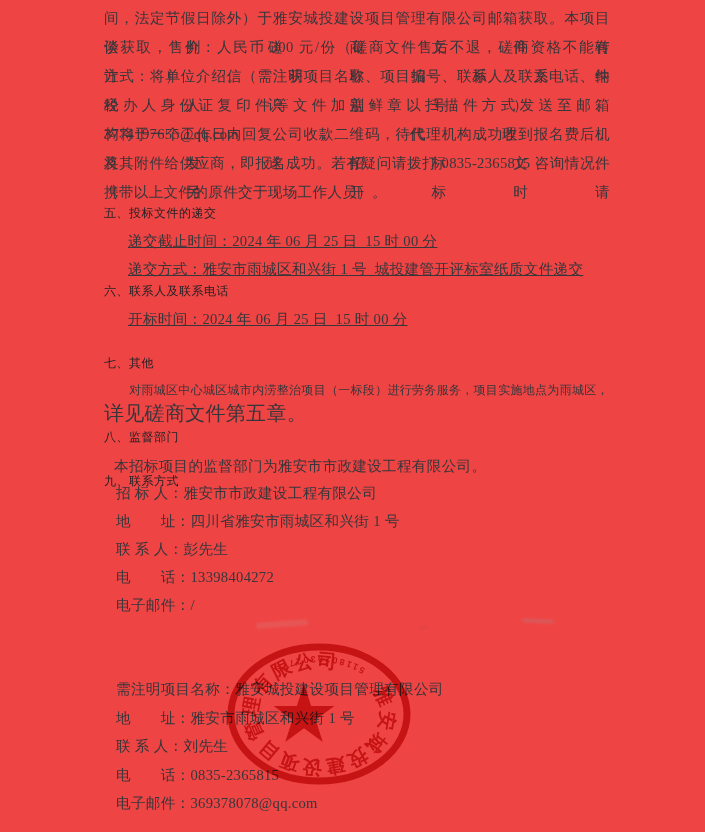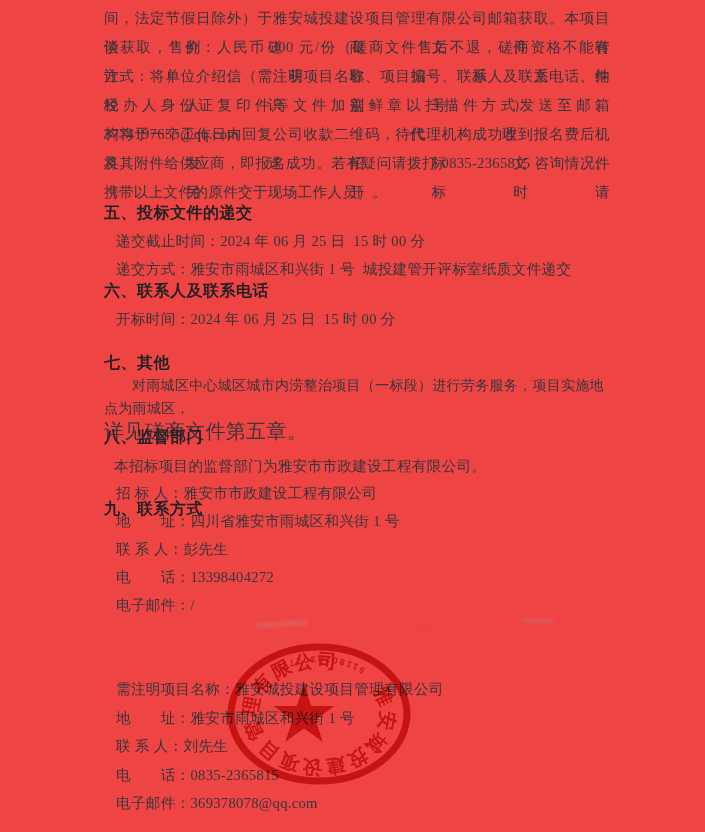--- a/index.html
+++ b/index.html
@@ -20,35 +20,36 @@
     line-height: 29px;
     height: 29px;
     letter-spacing: 0.3px;
     text-align: justify;
     text-align-last: justify;
     white-space: normal;
   }
   .intro-line.last { text-align-last: left; }
   
   .h {
-    font-size: 16px;
-    font-weight: 700;
+    font-size: 12px;
+    font-weight: 400;
     color: #222226;
     line-height: 22px;
     letter-spacing: 0.5px;
   }
   
   .srow {
     font-size: 14.6px;
     line-height: 22px;
-    margin: 6px 0 0 12px;
+    margin: 6px 0 0 24px;
     letter-spacing: 0.3px;
     white-space: pre-wrap;
+    text-decoration: underline;
   }
-  .s7line1 { font-size: 14px; line-height: 23px; text-indent: 2em; letter-spacing: 0.3px; }
+  .s7line1 { font-size: 12px; line-height: 23px; margin-top: 5px; text-indent: 2em; letter-spacing: 0.3px; text-align: center; }
   .s7line2 { font-size: 20px; line-height: 23px; letter-spacing: 0.3px; }
   .s8row   { font-size: 14.6px; line-height: 22px; margin: 7px 0 0 10px; letter-spacing: 0.3px; }
   
   .crow {
     font-size: 14.6px;
     line-height: 28px;
     margin-left: 12px;
     letter-spacing: 0.3px;
     white-space: pre-wrap;
   }
@@ -101,21 +102,21 @@
     <div class="h">七、其他</div>
     <div class="s7line1">对雨城区中心城区城市内涝整治项目（一标段）进行劳务服务，项目实施地点为雨城区，</div>
     <div class="s7line2">详见磋商文件第五章。</div>
   </div>
 
   <div class="abs" style="top:426px">
     <div class="h">八、监督部门</div>
     <div class="s8row">本招标项目的监督部门为雅安市市政建设工程有限公司。</div>
   </div>
 
-  <div class="abs" style="top:498px">
+  <div class="abs" style="top:470px">
     <div class="h">九、联系方式</div>
   </div>
 
   <div id="tenderer" class="abs" style="top:479px">
     <div class="crow"><span class="lbl">招 标 人：</span><span class="val">雅安市市政建设工程有限公司</span></div>
     <div class="crow"><span class="lbl">地　　址：</span><span class="val">四川省雅安市雨城区和兴街 1 号</span></div>
     <div class="crow"><span class="lbl">联 系 人：</span><span class="val">彭先生</span></div>
     <div class="crow"><span class="lbl">电　　话：</span><span class="val">13398404272</span></div>
     <div class="crow"><span class="lbl">电子邮件：</span><span class="val">/</span></div>
   </div>

